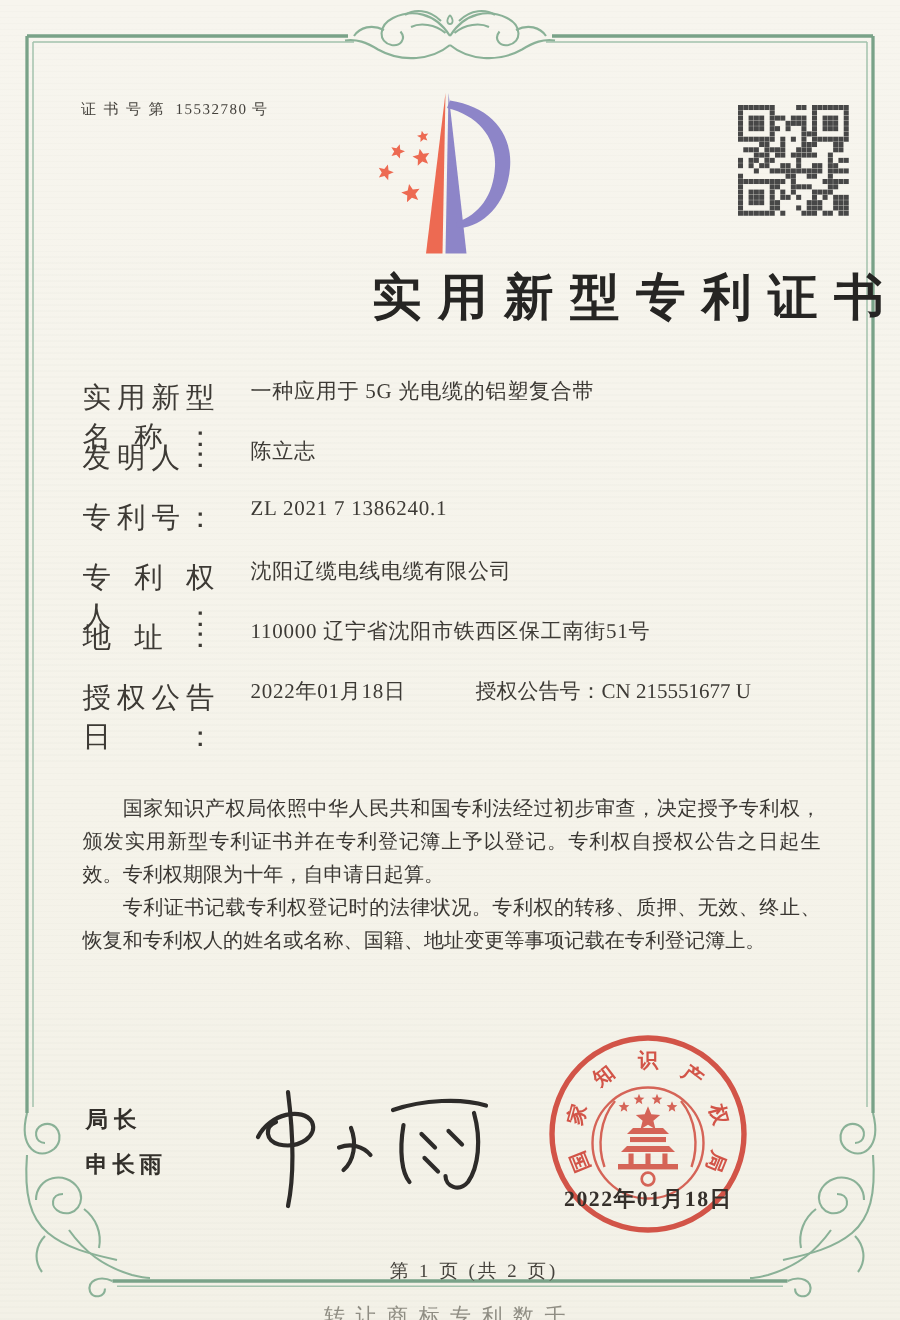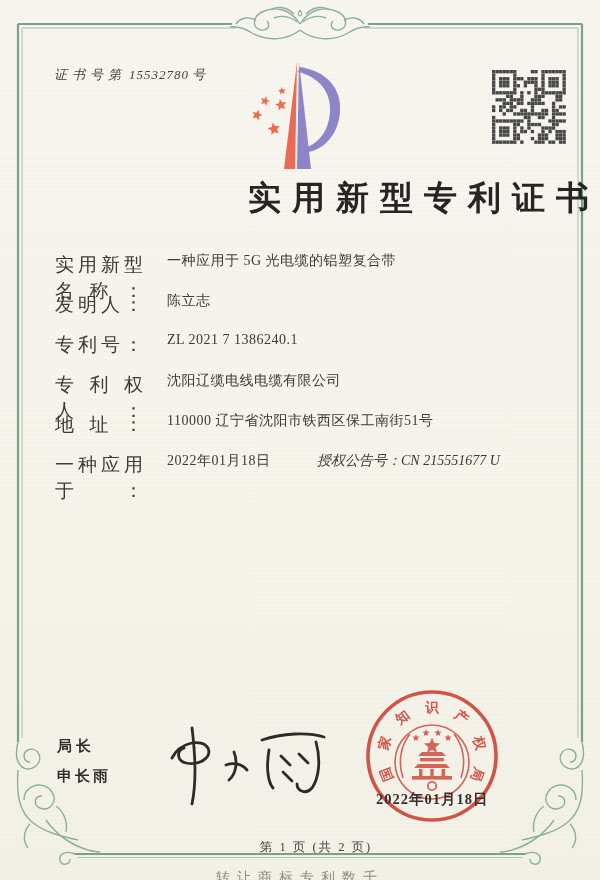--- a/index.html
+++ b/index.html
@@ -10,34 +10,34 @@
     color:#3b3b3b;position:relative;
   }
   .page{position:absolute;inset:0;width:600px;height:880px;overflow:hidden;
     background:
       repeating-linear-gradient(0deg, rgba(90,110,95,.018) 0 1px, transparent 1px 4px),
       linear-gradient(180deg,#f7f5ee 0%,#f5f3ea 60%,#f3f1e7 100%);
   }
   svg{display:block}
   .abs{position:absolute;}
   
-  .cert-no{left:54px;top:66px;font-size:13px;color:#44413c;font-style:italic;}
+  .cert-no{left:54px;top:66px;font-size:10px;color:#44413c;}
   .cert-no .sp{letter-spacing:5px;}
   .cert-no .num{letter-spacing:1px;padding:0 3px;}
   
   .title{left:0;right:0;top:176px;text-align:right;font-size:33px;font-weight:600;
     color:#262523;letter-spacing:11px;padding-left:11px;}
   
   .fields{left:55px;top:252px;width:495px;}
   .frow{position:relative;height:40px;font-size:14px;color:#3d3a35;}
   .flabel{display:inline-block;width:88px;text-align:justify;text-align-last:justify;
     font-size:19px;color:#3d3a35;vertical-align:top;}
   .fvalue{margin-left:24px;letter-spacing:.5px;}
   .grow{position:relative;height:22px;font-size:14px;color:#3d3a35;}
-  .gright{position:absolute;left:262px;top:0;font-style:italic;}
+  .gright{position:absolute;left:262px;top:0;}
   
   .body-text{left:55px;top:528px;width:492px;font-size:13.4px;line-height:22px;
     color:#3a3733;text-align:justify;}
   .body-text p{margin:0;text-indent:2em;}
   
   .signer-title{left:57px;top:737px;font-size:15px;font-weight:600;letter-spacing:4px;color:#33302b;text-align:right;}
   .signer-name{left:57px;top:767px;font-size:15px;font-weight:600;letter-spacing:3px;color:#33302b;}
   
   .seal-date{left:376px;top:790px;font-size:14.5px;font-weight:600;color:#35302b;letter-spacing:1px;z-index:6;}
   
@@ -368,26 +368,28 @@
     <div class="frow">
       <span class="flabel">专利号：</span><span class="fvalue">ZL 2021 7 1386240.1</span>
     </div>
     <div class="frow">
       <span class="flabel">专利权人：</span><span class="fvalue">沈阳辽缆电线电缆有限公司</span>
     </div>
     <div class="frow">
       <span class="flabel">地址：</span><span class="fvalue">110000 辽宁省沈阳市铁西区保工南街51号</span>
     </div>
     <div class="grow">
-      <span><span class="flabel">一种应用于：</span><span class="fvalue">2022年01月18日</span></span>
+      <span><span class="flabel">授权公告日：</span><span class="fvalue">2022年01月18日</span></span>
       <span class="gright"><span>授权公告号：</span><span>CN 215551677 U</span></span>
     </div>
   </div>
 
   <div class="abs body-text">
+    <p>国家知识产权局依照中华人民共和国专利法经过初步审查，决定授予专利权，颁发实用新型专利证书并在专利登记簿上予以登记。专利权自授权公告之日起生效。专利权期限为十年，自申请日起算。</p>
+    <p>专利证书记载专利权登记时的法律状况。专利权的转移、质押、无效、终止、恢复和专利权人的姓名或名称、国籍、地址变更等事项记载在专利登记簿上。</p>
   </div>
 
   <div class="abs signer-title">局长</div>
   <div class="abs signer-name">申长雨</div>
 
   <svg class="abs sig" width="190" height="95" viewBox="0 0 190 95">
     <g stroke="#2d2b29" stroke-width="2.8" fill="none" stroke-linecap="round" stroke-linejoin="round">
       <path d="M22,40 C30,24 52,20 58,30 C62,39 50,48 36,45 C27,43 26,33 34,30"></path>
       <path d="M42,10 C45,34 47,62 42,86"></path>
       <path d="M84,34 C88,44 86,56 79,62"></path>

